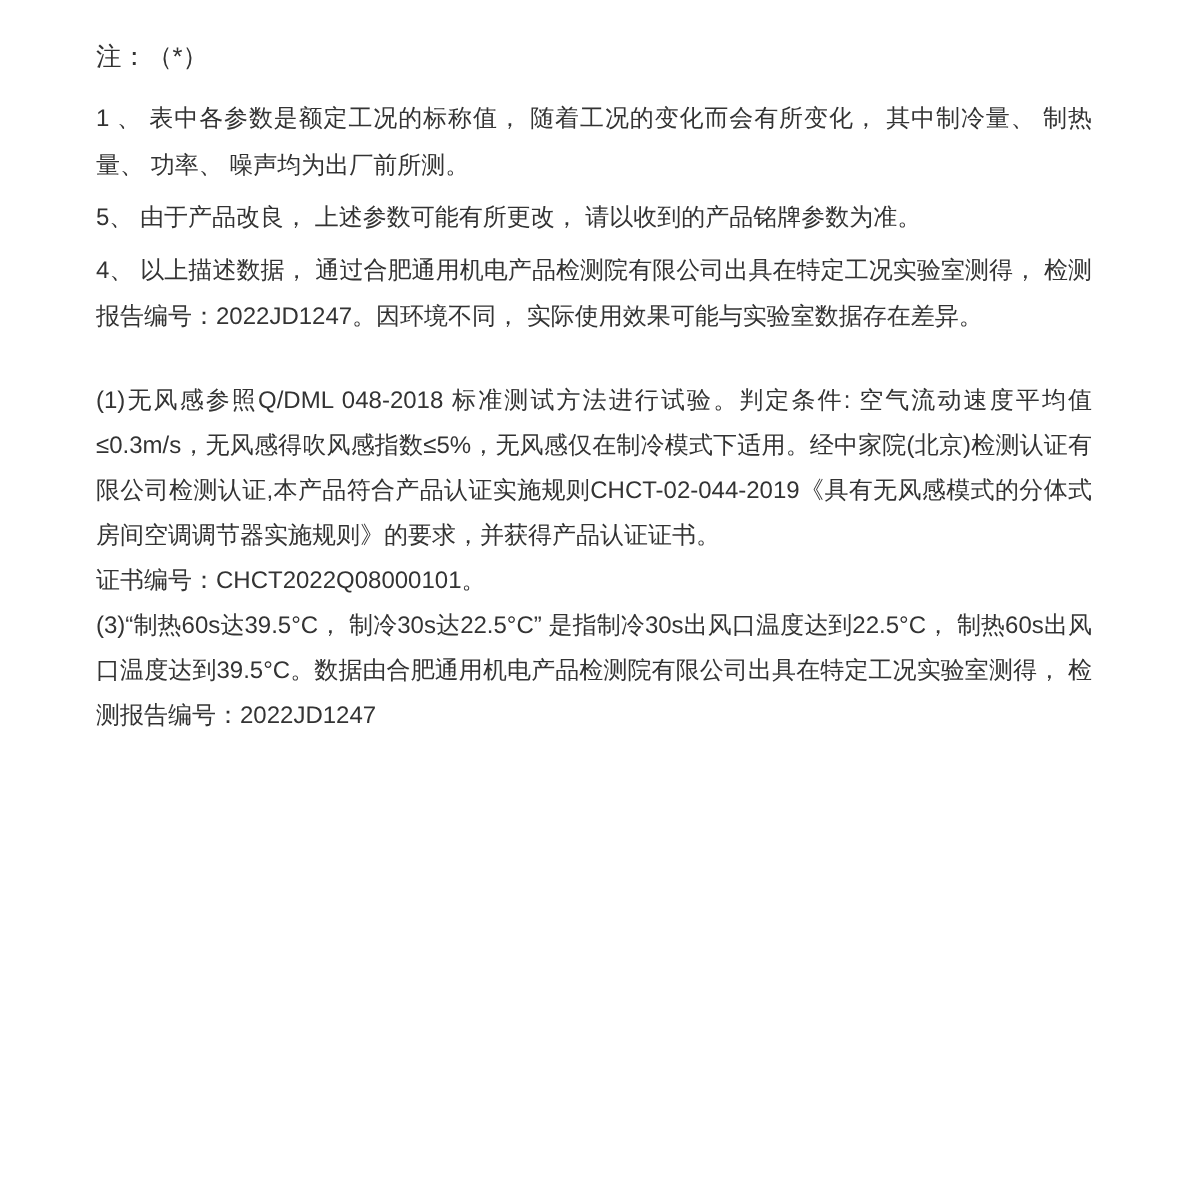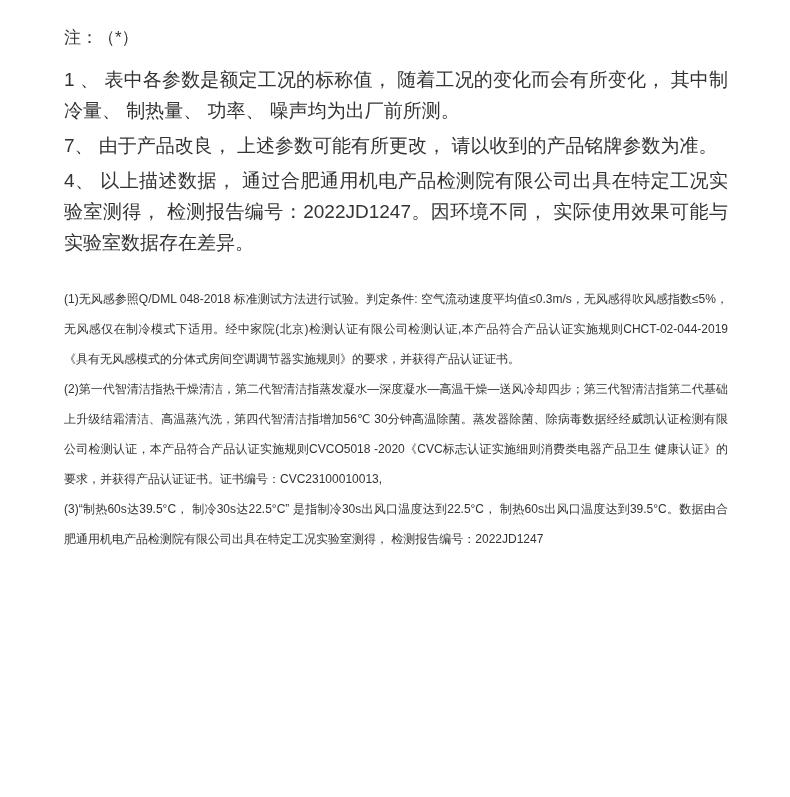--- a/index.html
+++ b/index.html
@@ -19,51 +19,51 @@
     overflow: hidden;
   }
   .doc-title {
     font-size: 17px;
     font-weight: 400;
     margin: 0 0 14px 0;
     line-height: 24px;
     color: #333333;
   }
   .note {
-    font-size: 19px;
+    font-size: 16px;
     line-height: 31px;
     margin: 0 0 4px 0;
     text-align: justify;
     text-justify: inter-ideograph;
     color: #333333;
   }
   .footnotes {
     margin-top: 26px;
   }
   .footnote {
-    font-size: 12px;
+    font-size: 16px;
     line-height: 30px;
     margin: 0;
     text-align: justify;
     text-justify: inter-ideograph;
     color: #333333;
   }
 </style>
 </head>
 <body>
 
 <div class="page">
 
   <h2 class="doc-title">注：（*）</h2>
 
   <div>
     <p class="note">1 、 表中各参数是额定工况的标称值， 随着工况的变化而会有所变化， 其中制冷量、 制热量、 功率、 噪声均为出厂前所测。</p>
-    <p class="note">7、 由于产品改良， 上述参数可能有所更改， 请以收到的产品铭牌参数为准。</p>
+    <p class="note">5、 由于产品改良， 上述参数可能有所更改， 请以收到的产品铭牌参数为准。</p>
     <p class="note">4、 以上描述数据， 通过合肥通用机电产品检测院有限公司出具在特定工况实验室测得， 检测报告编号：2022JD1247。因环境不同， 实际使用效果可能与实验室数据存在差异。</p>
   </div>
 
   <div class="footnotes">
     <p class="footnote">(1)无风感参照Q/DML 048-2018 标准测试方法进行试验。判定条件: 空气流动速度平均值≤0.3m/s，无风感得吹风感指数≤5%，无风感仅在制冷模式下适用。经中家院(北京)检测认证有限公司检测认证,本产品符合产品认证实施规则CHCT-02-044-2019《具有无风感模式的分体式房间空调调节器实施规则》的要求，并获得产品认证证书。</p>
-    <p class="footnote">(2)第一代智清洁指热干燥清洁，第二代智清洁指蒸发凝水—深度凝水—高温干燥—送风冷却四步；第三代智清洁指第二代基础上升级结霜清洁、高温蒸汽洗，第四代智清洁指增加56℃ 30分钟高温除菌。蒸发器除菌、除病毒数据经经威凯认证检测有限公司检测认证，本产品符合产品认证实施规则CVCO5018 -2020《CVC标志认证实施细则消费类电器产品卫生 健康认证》的要求，并获得产品认证证书。证书编号：CVC23100010013,</p>
+    <p class="footnote">证书编号：CHCT2022Q08000101。</p>
     <p class="footnote">(3)“制热60s达39.5°C， 制冷30s达22.5°C” 是指制冷30s出风口温度达到22.5°C， 制热60s出风口温度达到39.5°C。数据由合肥通用机电产品检测院有限公司出具在特定工况实验室测得， 检测报告编号：2022JD1247</p>
   </div>
 
 </div>
 
 </body></html>

